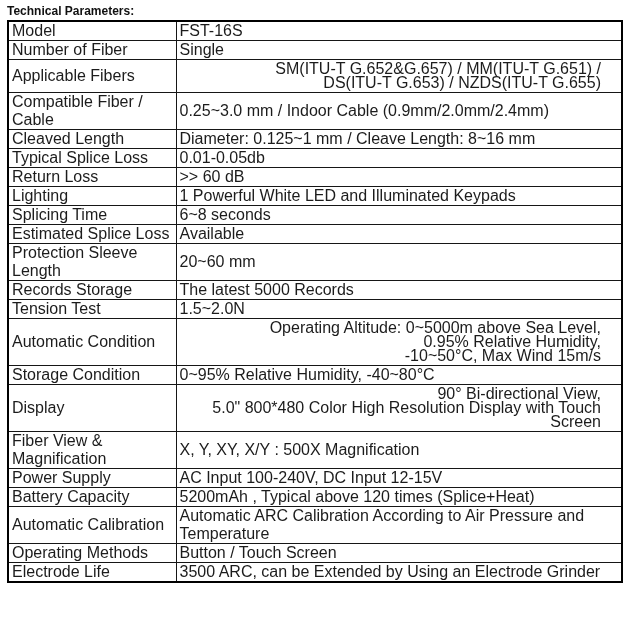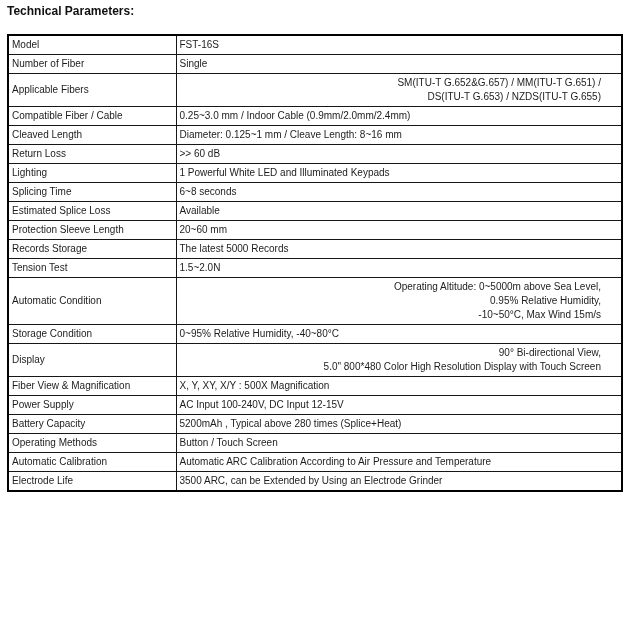--- a/index.html
+++ b/index.html
@@ -9,32 +9,32 @@
     background: #ffffff;
     font-family: "Liberation Sans", "DejaVu Sans", sans-serif;
   }
   .page {
     padding: 4px 7px 0 7px;
   }
   .section-title {
     font-size: 12px;
     font-weight: bold;
     color: #111111;
-    margin: 0 0 16px 0;
+    margin: 0 0 2px 0;
     letter-spacing: 0px;
   }
   table.spec-table {
     border-collapse: collapse;
     width: 616px;
     table-layout: fixed;
     border: 2px solid #000000;
   }
   table.spec-table td {
     border: 1px solid #161616;
-    font-size: 10px;
+    font-size: 16px;
     color: #1c1c1c;
     vertical-align: middle;
     padding: 0 3px;
     height: 19px;
     line-height: 18px;
     overflow: hidden;
     margin-left: 18px;
   }
   td.param-cell {
     width: 168px;
@@ -69,20 +69,24 @@
     <td class="value-cell multi">SM(ITU-T G.652&amp;G.657) / MM(ITU-T G.651) /
 DS(ITU-T G.653) / NZDS(ITU-T G.655)</td>
   </tr>
         <tr>
     <td class="param-cell">Compatible Fiber / Cable</td>
     <td class="value-cell">0.25~3.0 mm / Indoor Cable (0.9mm/2.0mm/2.4mm)</td>
   </tr>
         <tr>
     <td class="param-cell">Cleaved Length</td>
     <td class="value-cell">Diameter: 0.125~1 mm / Cleave Length: 8~16 mm</td>
+  </tr>
+        <tr>
+    <td class="param-cell">Typical Splice Loss</td>
+    <td class="value-cell">0.01-0.05db</td>
   </tr>
         <tr>
     <td class="param-cell">Return Loss</td>
     <td class="value-cell">&gt;&gt; 60 dB</td>
   </tr>
         <tr>
     <td class="param-cell">Lighting</td>
     <td class="value-cell">1 Powerful White LED and Illuminated Keypads</td>
   </tr>
         <tr>
@@ -123,29 +127,29 @@
         <tr>
     <td class="param-cell">Fiber View &amp; Magnification</td>
     <td class="value-cell">X, Y, XY, X/Y : 500X Magnification</td>
   </tr>
         <tr>
     <td class="param-cell">Power Supply</td>
     <td class="value-cell">AC Input 100-240V, DC Input 12-15V</td>
   </tr>
         <tr>
     <td class="param-cell">Battery Capacity</td>
-    <td class="value-cell">5200mAh , Typical above 280 times (Splice+Heat)</td>
+    <td class="value-cell">5200mAh , Typical above 120 times (Splice+Heat)</td>
+  </tr>
+        <tr>
+    <td class="param-cell">Automatic Calibration</td>
+    <td class="value-cell">Automatic ARC Calibration According to Air Pressure and Temperature</td>
   </tr>
         <tr>
     <td class="param-cell">Operating Methods</td>
     <td class="value-cell">Button / Touch Screen</td>
-  </tr>
-        <tr>
-    <td class="param-cell">Automatic Calibration</td>
-    <td class="value-cell">Automatic ARC Calibration According to Air Pressure and Temperature</td>
   </tr>
         <tr>
     <td class="param-cell">Electrode Life</td>
     <td class="value-cell">3500 ARC, can be Extended by Using an Electrode Grinder</td>
   </tr>
       </tbody>
   </table>
 </div>
 
 </body></html>

